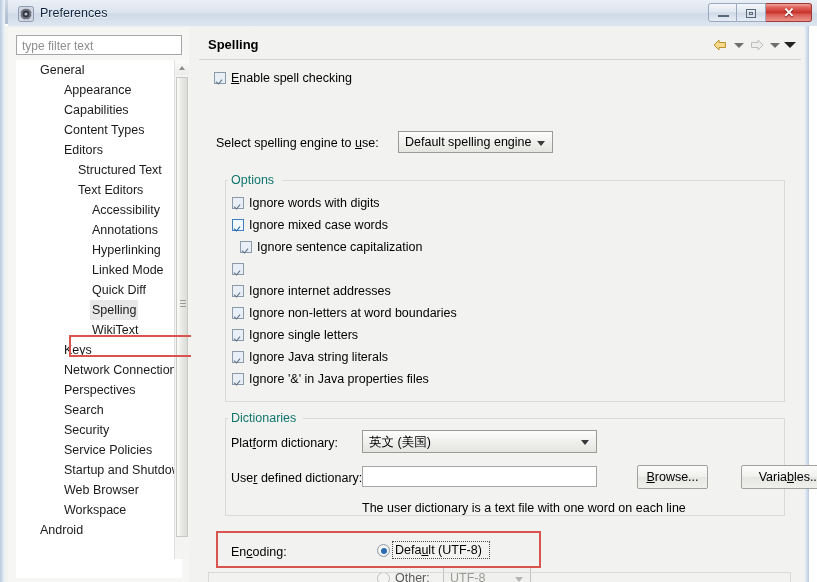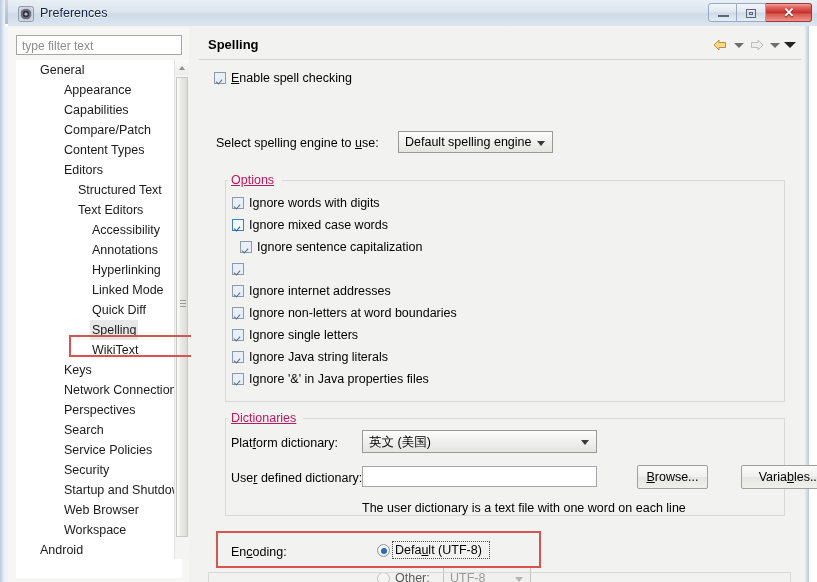--- a/index.html
+++ b/index.html
@@ -123,21 +123,21 @@
     border-left:4px solid transparent;border-right:4px solid transparent;
     border-top:5px solid #3a3a3a;}
   .combo.disabled{background:#f0f0ee;border-color:#c2c2be;color:#9a9a96;}
   .combo.disabled .cv{border-top-color:#b4b4b0;}
 
   
   .group{position:absolute;box-sizing:border-box;border:1px solid #d9d9d6;
     border-top:none;background:transparent;}
   .group-top-l{position:absolute;height:1px;background:#d9d9d6;}
   .group-top-r{position:absolute;height:1px;background:#d9d9d6;}
-  .group-title{position:absolute;font-size:12.5px;color:#be185d;background:#f2f2f0;padding:0 3px;text-decoration:underline;}
+  .group-title{position:absolute;font-size:12.5px;color:#0f766e;background:#f2f2f0;padding:0 3px;}
 
   .lbl{position:absolute;font-size:12.5px;}
   .txtfield{position:absolute;box-sizing:border-box;background:#fff;border:1px solid #a6a6a6;}
   .btn{position:absolute;box-sizing:border-box;border:1px solid #a0a09c;border-radius:2px;
     background:linear-gradient(180deg,#fbfbfa 0%,#f0f0ee 48%,#e6e6e2 52%,#efefec 100%);
     font-size:12.5px;text-align:center;line-height:22px;}
 
   .radio{position:absolute;width:13px;height:13px;border-radius:50%;
     background:radial-gradient(circle at 50% 40%,#ffffff 0%,#f2f2f2 60%,#dcdcdc 100%);
     border:1px solid #8d9aa8;box-sizing:border-box;}
@@ -204,23 +204,20 @@
               <div class="tnode lv0">
                 <span class="lbl">General</span>
               </div>
               <div class="tnode lv1">
                 <span class="lbl">Appearance</span>
               </div>
               <div class="tnode lv1">
                 <span class="lbl">Capabilities</span>
               </div>
               <div class="tnode lv1">
-                <span class="lbl">Compare/Patch</span>
-              </div>
-              <div class="tnode lv1">
                 <span class="lbl">Content Types</span>
               </div>
               <div class="tnode lv1">
                 <span class="lbl">Editors</span>
               </div>
               <div class="tnode lv2">
                 <span class="lbl">Structured Text</span>
               </div>
               <div class="tnode lv2">
                 <span class="lbl">Text Editors</span>
@@ -252,24 +249,24 @@
               <div class="tnode lv1">
                 <span class="lbl">Network Connections</span>
               </div>
               <div class="tnode lv1">
                 <span class="lbl">Perspectives</span>
               </div>
               <div class="tnode lv1">
                 <span class="lbl">Search</span>
               </div>
               <div class="tnode lv1">
+                <span class="lbl">Security</span>
+              </div>
+              <div class="tnode lv1">
                 <span class="lbl">Service Policies</span>
-              </div>
-              <div class="tnode lv1">
-                <span class="lbl">Security</span>
               </div>
               <div class="tnode lv1">
                 <span class="lbl">Startup and Shutdown</span>
               </div>
               <div class="tnode lv1">
                 <span class="lbl">Web Browser</span>
               </div>
               <div class="tnode lv1">
                 <span class="lbl">Workspace</span>
               </div>

